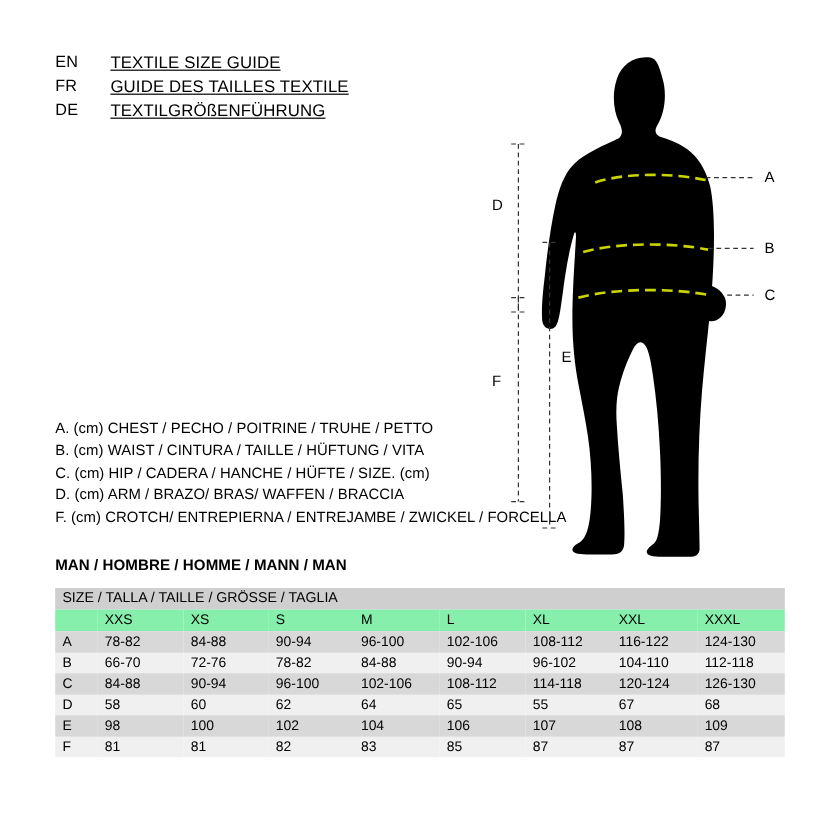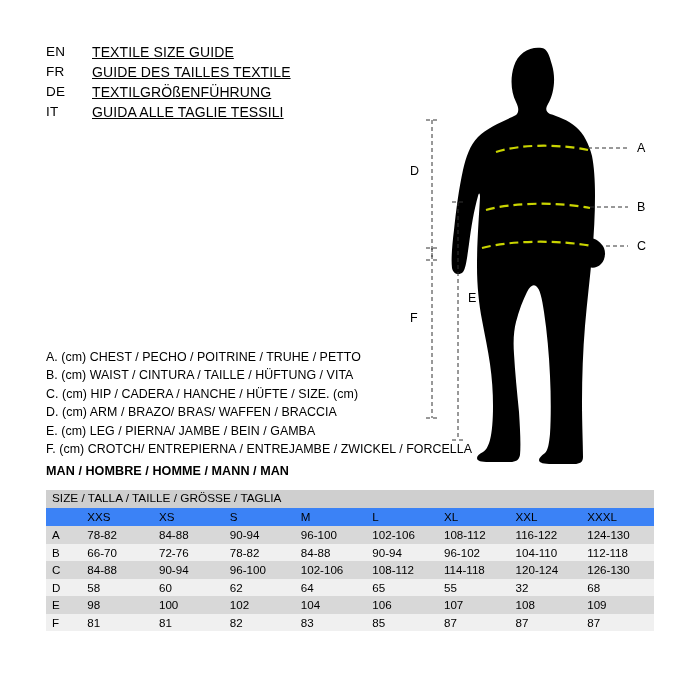--- a/index.html
+++ b/index.html
@@ -88,21 +88,21 @@
     height: 17.5px;
     line-height: 17.5px;
     vertical-align: middle;
   }
   tr.head-row td {
     background: #cfcfcf;
     font-size: 11.8px;
     height: 18px;
   }
   tr.col-row td {
-    background: #3b82f6;
+    background: #86efac;
     height: 18px;
   }
   tr.band-dark td { background: #d8d8d8; }
   tr.band-light td { background: #f0f0f0; }
   .c-label { width: 40px; }
   .c-val { width: 81px; }
 </style>
 </head>
 <body>
 
@@ -112,32 +112,27 @@
     <span class="lang-title">TEXTILE SIZE GUIDE</span>
   </div>
   <div class="lang-row">
     <span class="lang-code">FR</span>
     <span class="lang-title">GUIDE DES TAILLES TEXTILE</span>
   </div>
   <div class="lang-row">
     <span class="lang-code">DE</span>
     <span class="lang-title">TEXTILGRÖßENFÜHRUNG</span>
   </div>
-  <div class="lang-row">
-    <span class="lang-code">IT</span>
-    <span class="lang-title">GUIDA ALLE TAGLIE TESSILI</span>
-  </div>
 </div>
 
 <div class="legend">
   <div class="legend-row">A. (cm) CHEST / PECHO / POITRINE / TRUHE / PETTO</div>
   <div class="legend-row">B. (cm) WAIST / CINTURA / TAILLE / HÜFTUNG / VITA</div>
   <div class="legend-row">C. (cm) HIP / CADERA / HANCHE / HÜFTE / SIZE. (cm)</div>
   <div class="legend-row">D. (cm) ARM / BRAZO/ BRAS/ WAFFEN / BRACCIA</div>
-  <div class="legend-row">E. (cm) LEG / PIERNA/ JAMBE / BEIN / GAMBA</div>
   <div class="legend-row">F. (cm) CROTCH/ ENTREPIERNA / ENTREJAMBE / ZWICKEL / FORCELLA</div>
 </div>
 
 <div class="gender-row">MAN / HOMBRE / HOMME / MANN / MAN</div>
 
 <div class="figure-area">
   <svg width="300" height="450" viewBox="0 0 300 450" xmlns="http://www.w3.org/2000/svg">
 
     <g>
       <path fill="#000000" d="
@@ -290,21 +285,21 @@
       </tr>
 
       <tr class="band-light">
         <td class="c-label">D</td>
         <td class="c-val">58</td>
         <td class="c-val">60</td>
         <td class="c-val">62</td>
         <td class="c-val">64</td>
         <td class="c-val">65</td>
         <td class="c-val">55</td>
-        <td class="c-val">32</td>
+        <td class="c-val">67</td>
         <td class="c-val">68</td>
       </tr>
 
       <tr class="band-dark">
         <td class="c-label">E</td>
         <td class="c-val">98</td>
         <td class="c-val">100</td>
         <td class="c-val">102</td>
         <td class="c-val">104</td>
         <td class="c-val">106</td>

